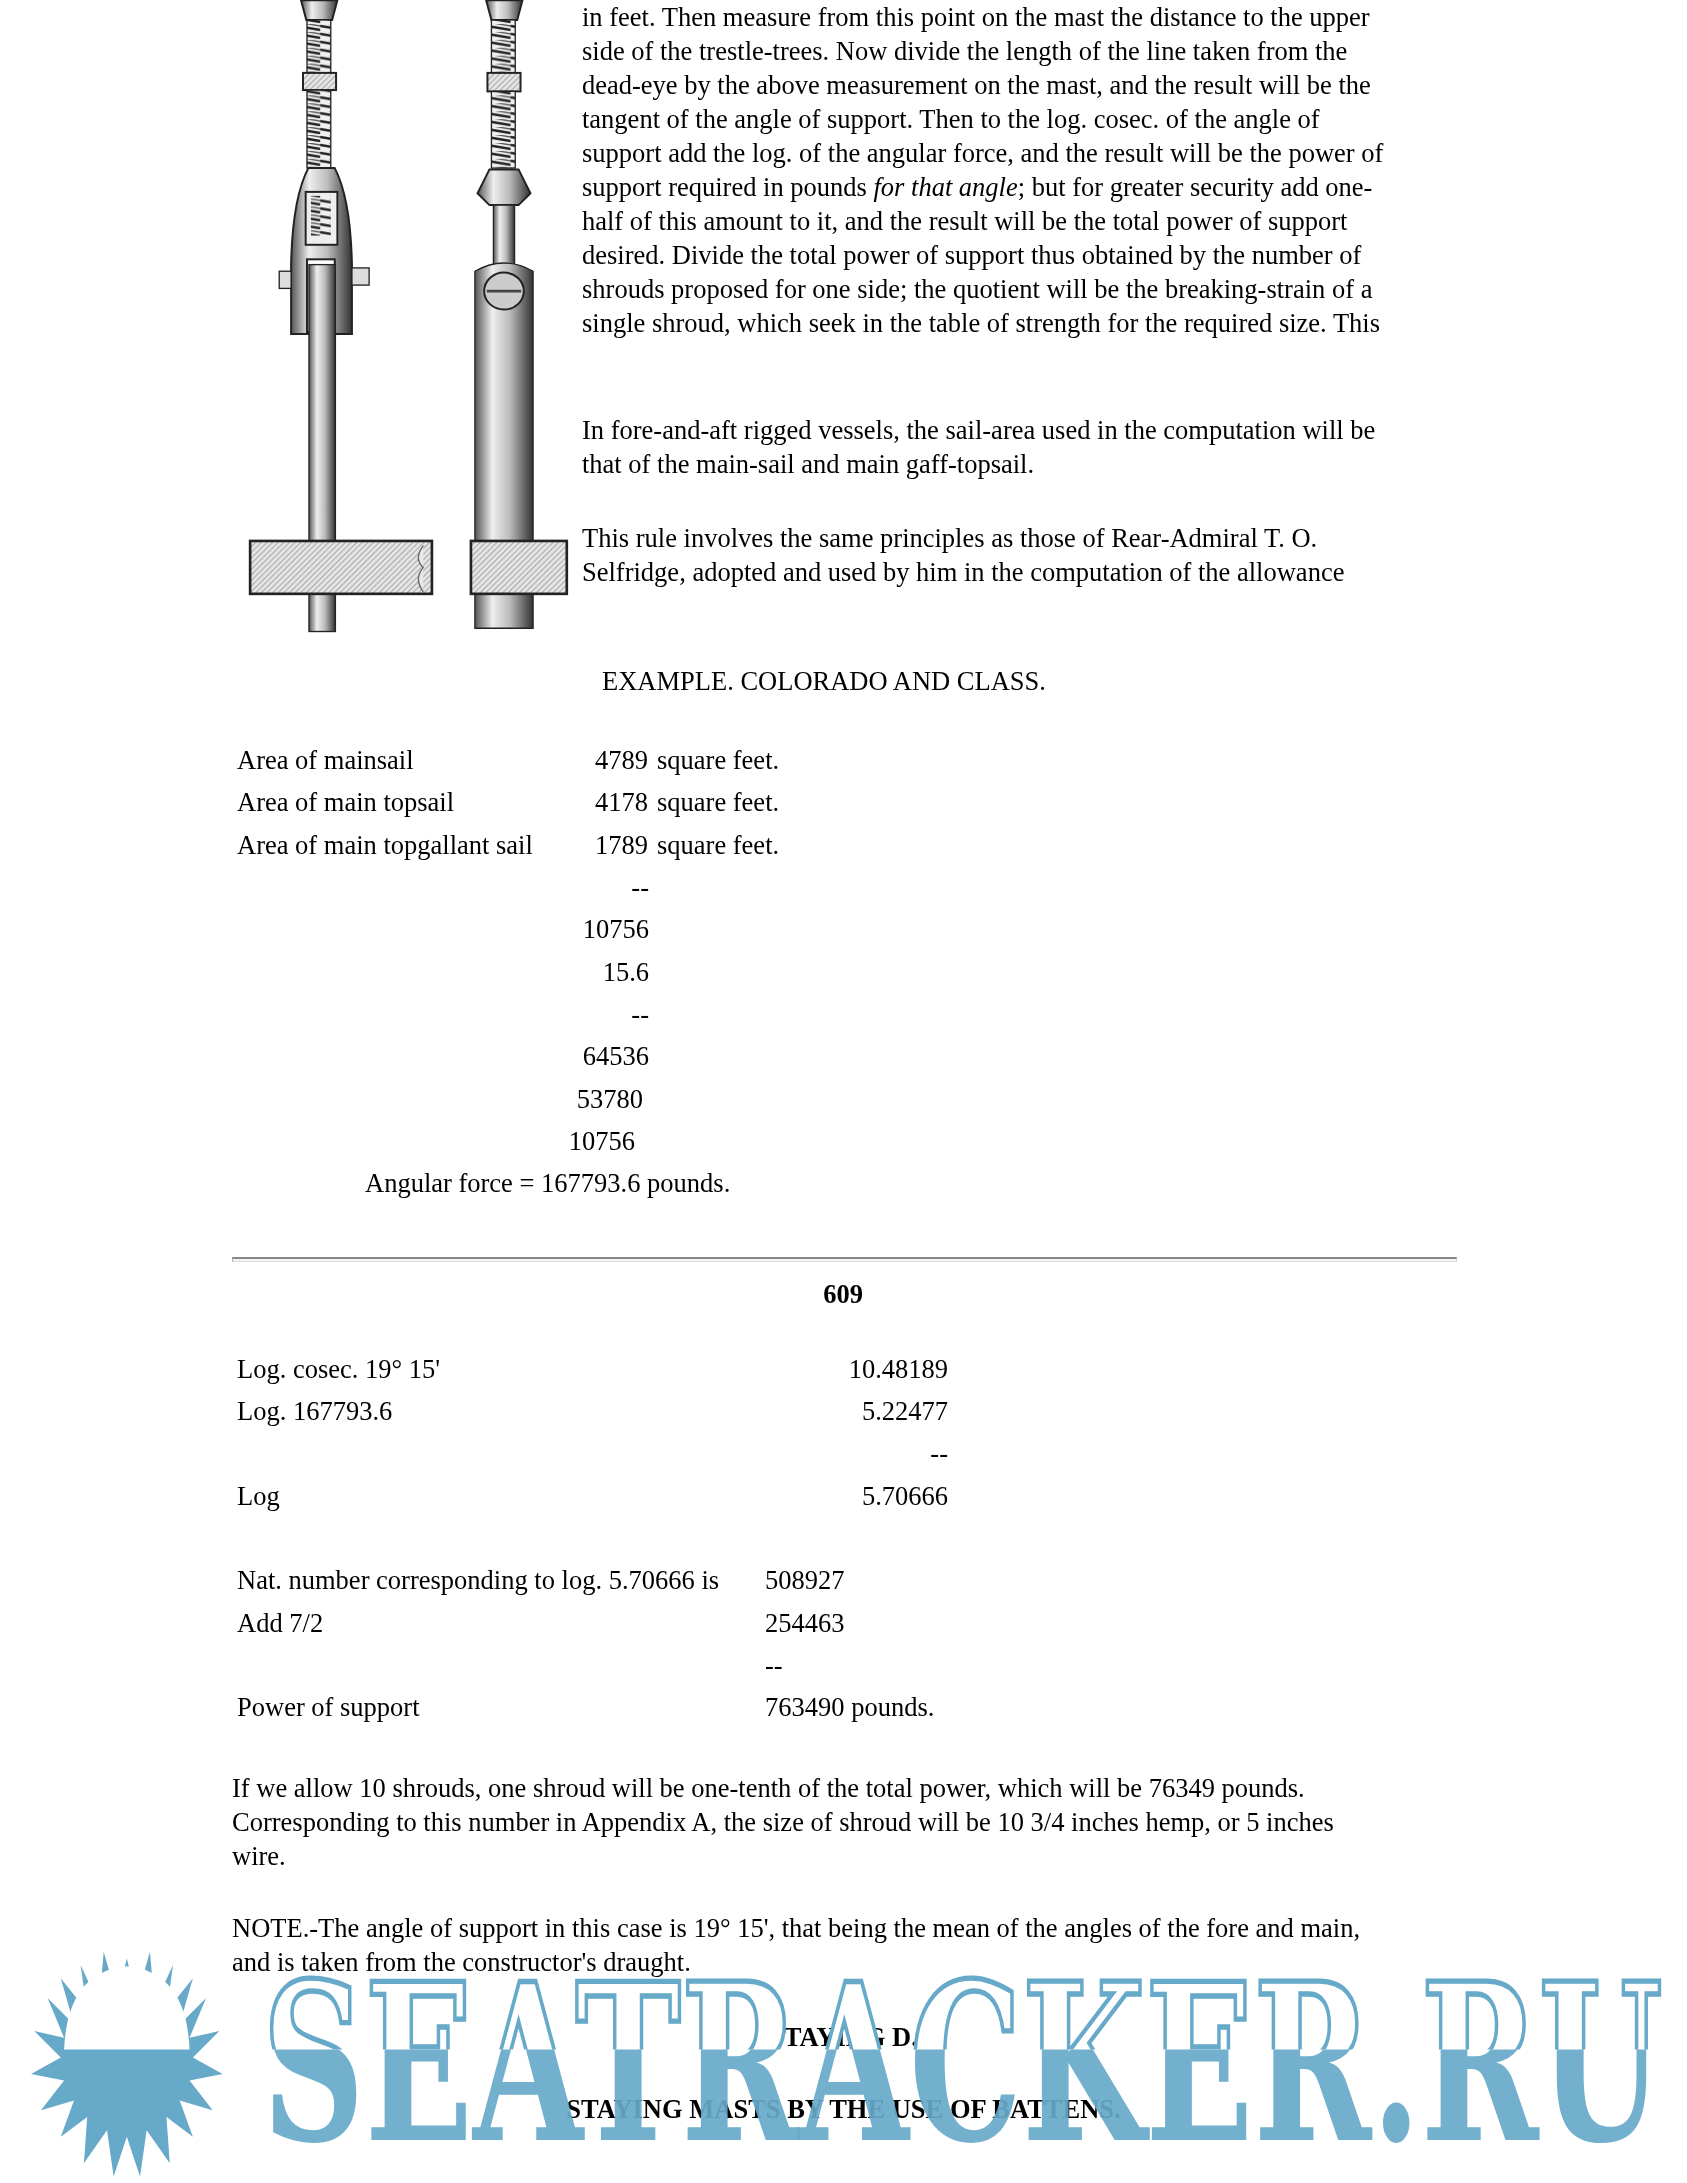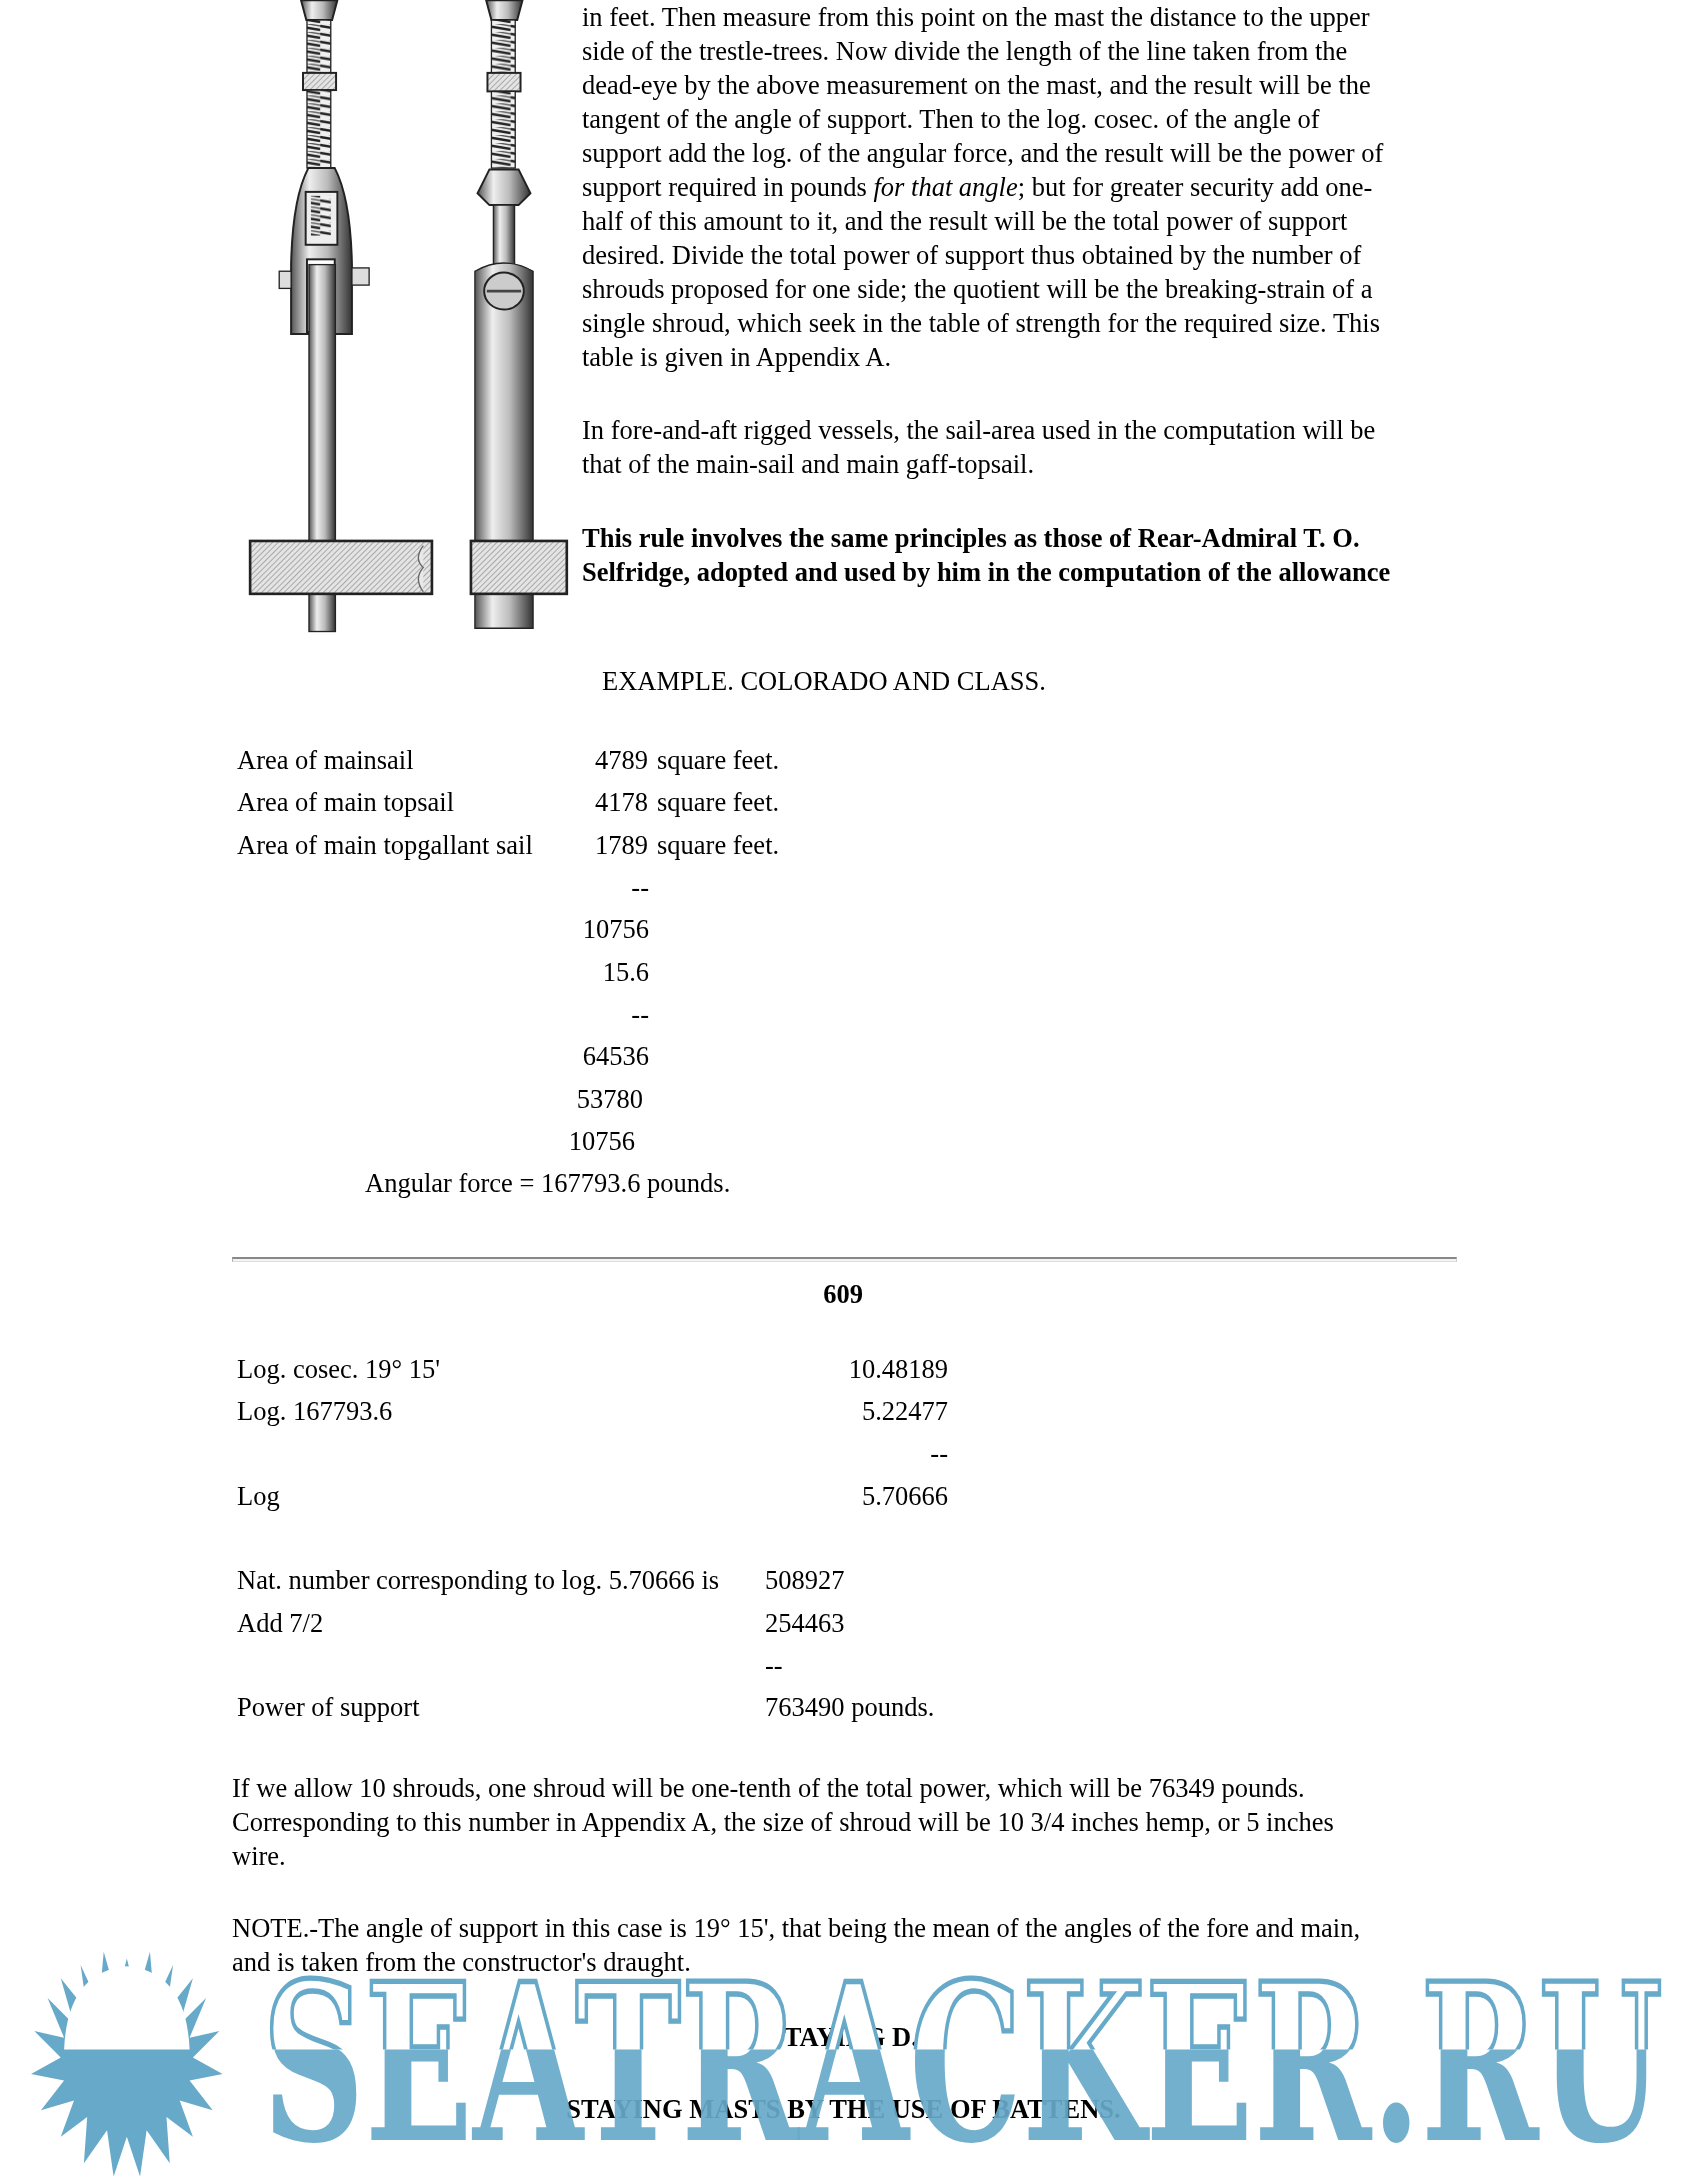--- a/index.html
+++ b/index.html
@@ -79,29 +79,28 @@
   <span class="ln">in feet. Then measure from this point on the mast the distance to the upper</span>
   <span class="ln">side of the trestle-trees. Now divide the length of the line taken from the</span>
   <span class="ln">dead-eye by the above measurement on the mast, and the result will be the</span>
   <span class="ln">tangent of the angle of support. Then to the log. cosec. of the angle of</span>
   <span class="ln">support add the log. of the angular force, and the result will be the power of</span>
   <span class="ln"><span>support required in pounds </span><i>for that angle</i><span>; but for greater security add one-</span></span>
   <span class="ln">half of this amount to it, and the result will be the total power of support</span>
   <span class="ln">desired. Divide the total power of support thus obtained by the number of</span>
   <span class="ln">shrouds proposed for one side; the quotient will be the breaking-strain of a</span>
   <span class="ln">single shroud, which seek in the table of strength for the required size. This</span>
-  <span class="ln">table is given in Appendix A.</span>
 </div>
 
 <div class="para" style="top:413px;">
   <span class="ln">In fore-and-aft rigged vessels, the sail-area used in the computation will be</span>
   <span class="ln">that of the main-sail and main gaff-topsail.</span>
 </div>
 
-<div class="para" style="top:521px;font-weight:bold;">
+<div class="para" style="top:521px;">
   <span class="ln">This rule involves the same principles as those of Rear-Admiral T. O.</span>
   <span class="ln">Selfridge, adopted and used by him in the computation of the allowance</span>
 </div>
 
 <div class="abs txt" style="left:602px; top:664px;">EXAMPLE. COLORADO AND CLASS.</div>
 
 <div>
   <div class="abs txt" style="left:237px; top:743px;">Area of mainsail</div>
   <div class="abs txt ra" style="left:529px; width:119px; top:743px;">4789</div>
   <div class="abs txt" style="left:657px; top:743px;">square feet.</div>

